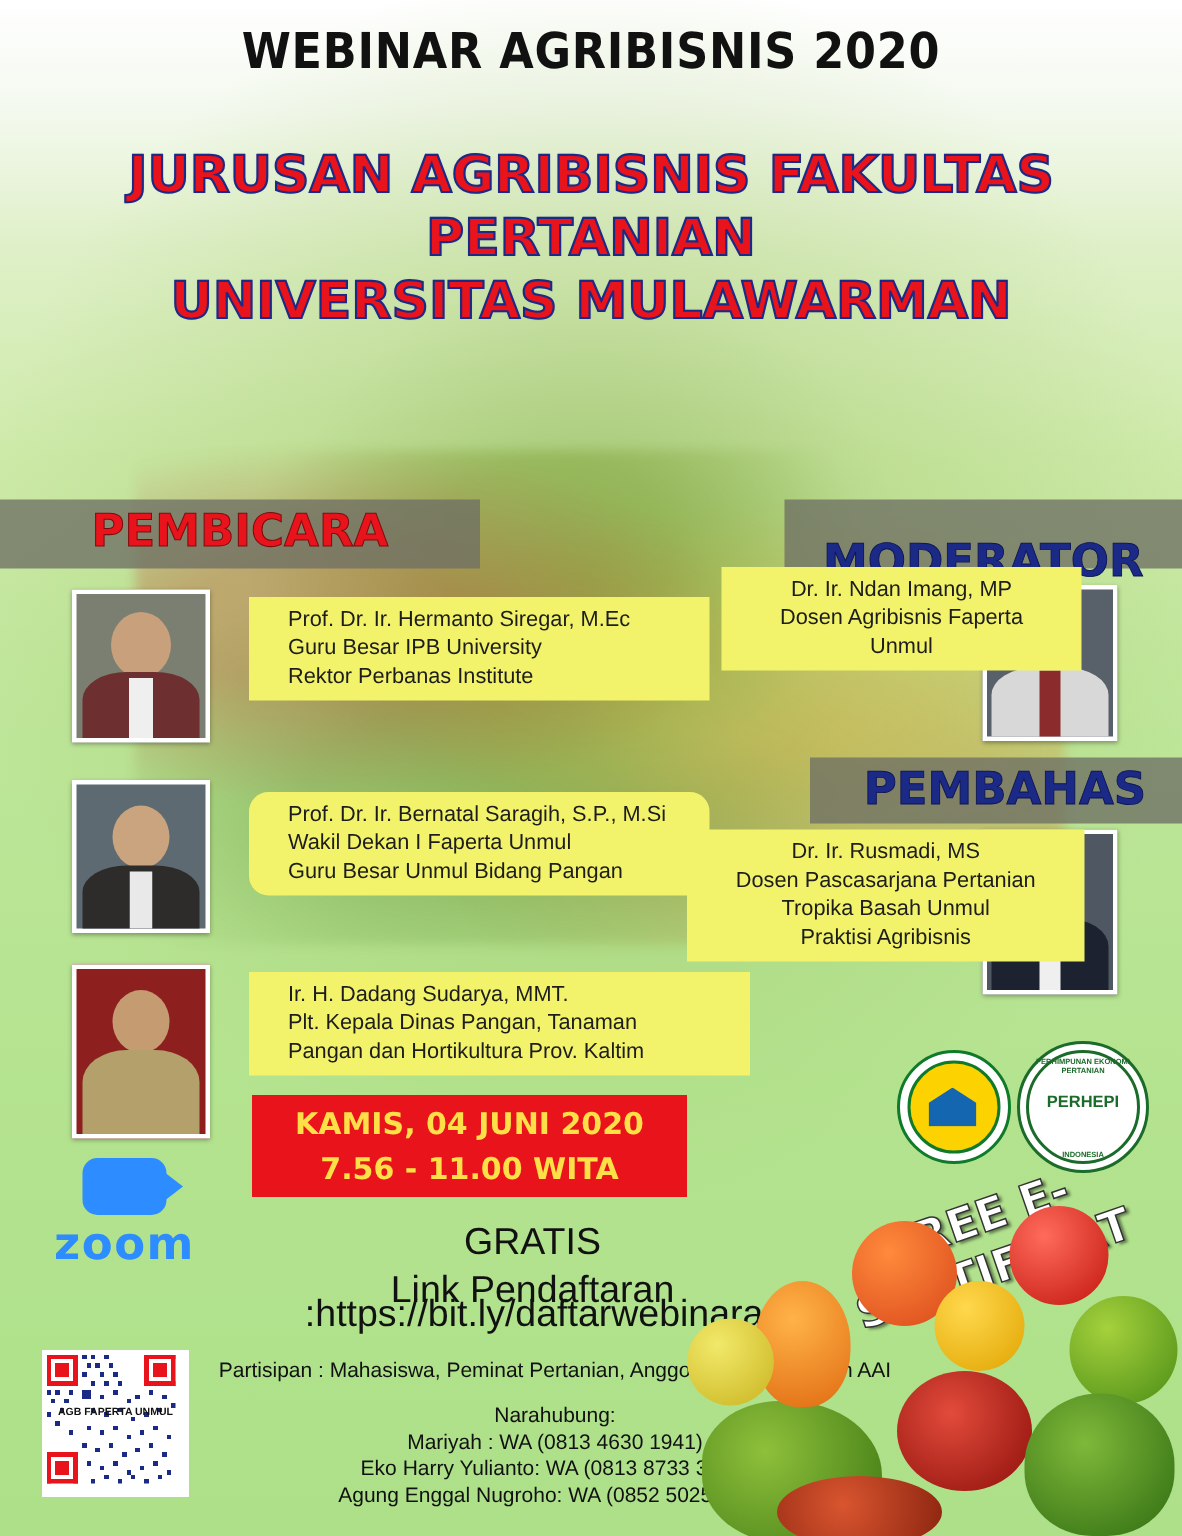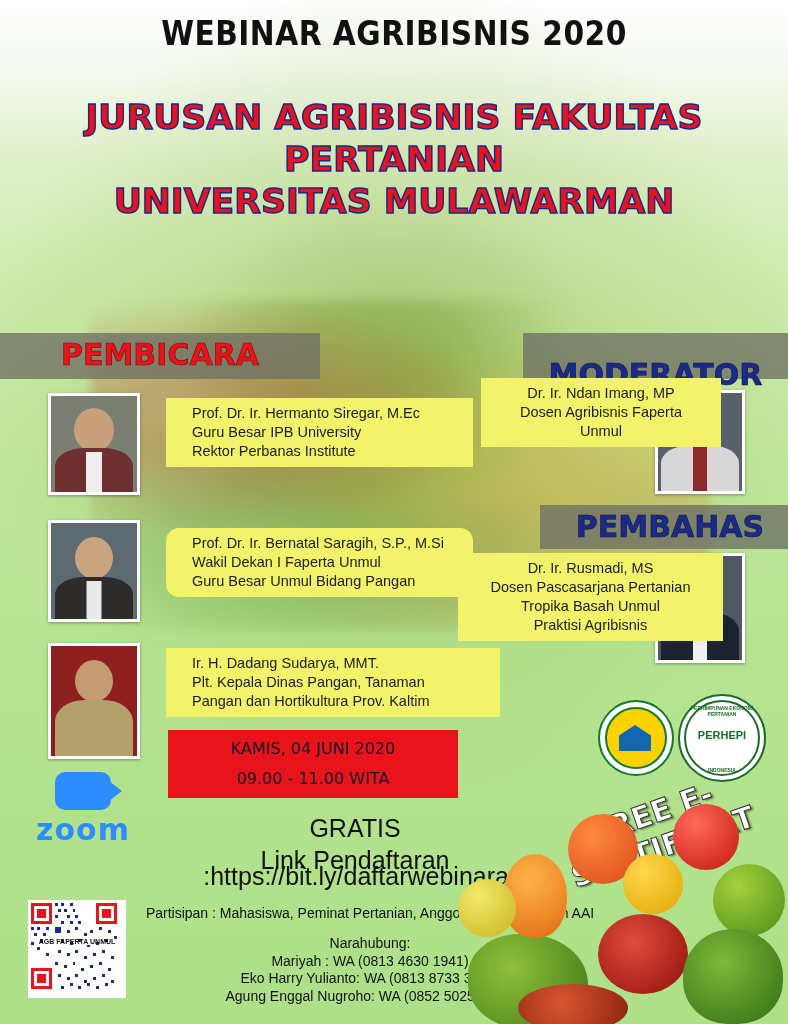--- a/index.html
+++ b/index.html
@@ -96,21 +96,21 @@
     margin-left:26px;
   }
   .callout.center{text-align:center;}
 
   .schedule{
     position:absolute;left:168px;top:730px;width:290px;height:68px;
     background:#e8131b;
     display:flex;flex-direction:column;align-items:center;justify-content:center;
   }
   .schedule div{
-    font-family:"DejaVu Sans", sans-serif;font-weight:normal;font-size:16px;color:#0f172a;line-height:30px;
+    font-family:"DejaVu Sans", sans-serif;font-weight:bold;font-size:20px;color:#fde047;line-height:30px;
   }
 
   .zoom-wrap{position:absolute;left:28px;top:772px;width:110px;height:80px;text-align:center;}
   .zoom-cam{
     width:56px;height:38px;border-radius:10px;background:#2D8CFF;margin:0 auto;position:relative;
   }
   .zoom-cam:after{
     content:"";position:absolute;right:-11px;top:9px;
     border-top:10px solid transparent;border-bottom:10px solid transparent;
     border-left:13px solid #2D8CFF;
@@ -251,21 +251,21 @@
   </div>
   <div class="callout center" style="left:432px;top:553px;width:213px;">
     <div>Dr. Ir. Rusmadi, MS</div>
     <div>Dosen Pascasarjana Pertanian</div>
     <div>Tropika Basah Unmul</div>
     <div>Praktisi Agribisnis</div>
   </div>
 
   <div class="schedule">
     <div>KAMIS, 04 JUNI 2020</div>
-    <div>09.00 - 11.00 WITA</div>
+    <div>7.56 - 11.00 WITA</div>
   </div>
 
   <div class="logo logo-unmul">
     <span class="inner"></span>
   </div>
   <div class="logo logo-perhepi">
     <span class="ring"></span>
     <span class="arc-top">PERHIMPUNAN EKONOMI PERTANIAN</span>
     <span class="txt">PERHEPI</span>
     <span class="arc-bot">INDONESIA</span>

